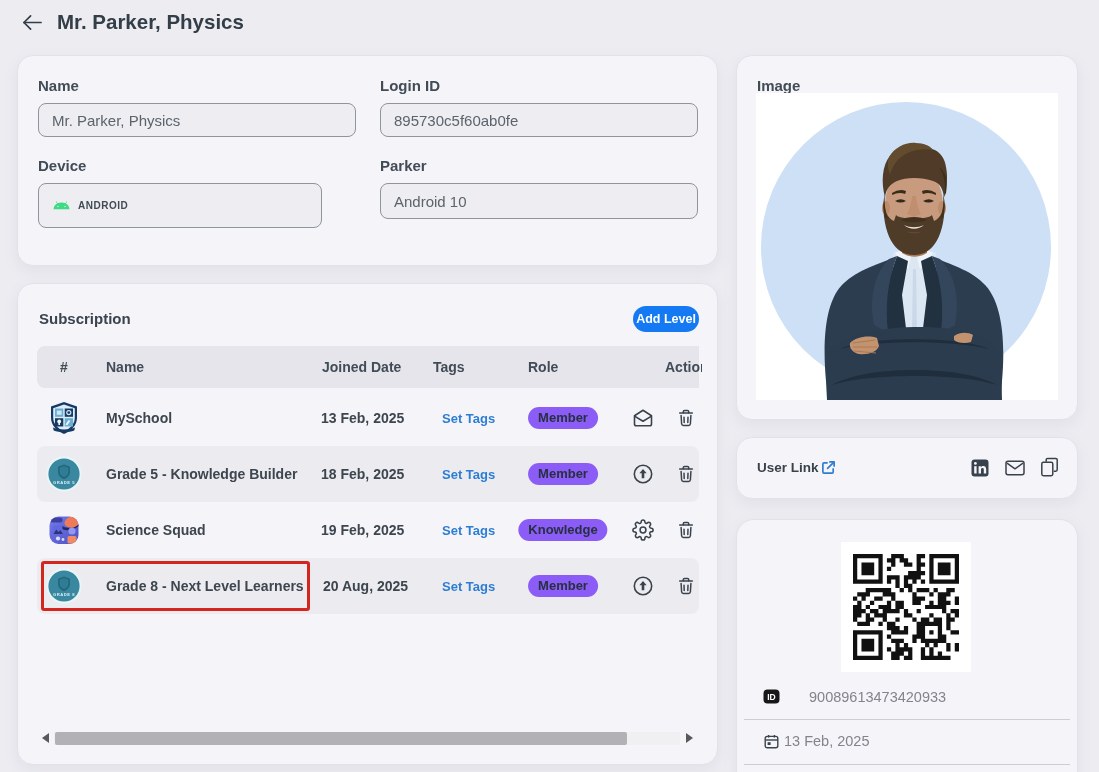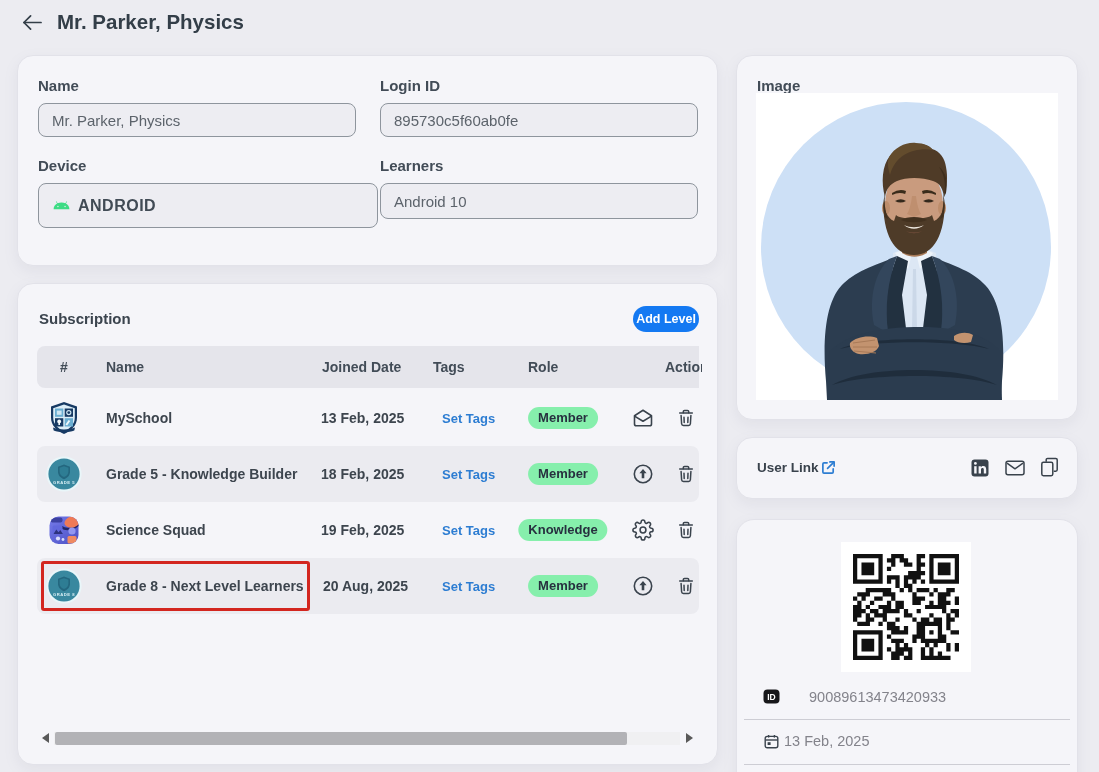--- a/index.html
+++ b/index.html
@@ -5,21 +5,21 @@
 * { margin:0; padding:0; box-sizing:border-box; }
 html,body { width:1099px; height:772px; overflow:hidden; }
 body { font-family:"Liberation Sans", sans-serif; background:#ececf1; position:relative; }
 .card { position:absolute; background:#f5f5f9; border:1px solid #e2e2e9; border-radius:16px; box-shadow:0 5px 14px rgba(130,130,155,0.10); }
 .lbl { position:absolute; font-size:15px; font-weight:700; color:#424c57; }
 .inp { position:absolute; background:#ededf2; border:1px solid #8e959d; border-radius:8px; font-size:15px; color:#5c636b; display:flex; align-items:center; padding-left:13px; }
 .hdrcell { position:absolute; top:0; height:42px; line-height:42px; font-size:14px; font-weight:700; color:#424c57; }
 .rname { position:absolute; font-size:14px; font-weight:700; color:#3d454e; top:50%; transform:translateY(-50%); white-space:nowrap; }
 .rdate { position:absolute; font-size:14px; font-weight:700; color:#3d454e; top:50%; transform:translateY(-50%); white-space:nowrap; }
 .stag { position:absolute; left:405px; font-size:13px; font-weight:700; color:#2d7dd2; top:50%; transform:translateY(-50%); }
-.pill { position:absolute; top:50%; transform:translate(-50%,-50%); background:#86efac; color:#27303f; font-size:13px; font-weight:700; border-radius:12px; padding:3px 10px 4px; white-space:nowrap; }
+.pill { position:absolute; top:50%; transform:translate(-50%,-50%); background:#8b5cf6; color:#27303f; font-size:13px; font-weight:700; border-radius:12px; padding:3px 10px 4px; white-space:nowrap; }
 .aicon { position:absolute; top:50%; transform:translate(-50%,-50%); }
 .row { position:absolute; left:19px; width:662px; height:56px; }
 .row.alt { background:#ebebf0; border-radius:8px; }
 .divider { position:absolute; left:8px; width:326px; height:1px; background:#cdcdd4; }
 .gtxt { position:absolute; font-size:14.5px; color:#83838b; white-space:nowrap; }
 </style>
 </head>
 <body>
 
 <svg style="position:absolute;left:21px;top:13px" width="23" height="19" viewBox="0 0 24 20" fill="none" stroke="#333e48" stroke-width="1.8" stroke-linecap="round" stroke-linejoin="round">
@@ -27,26 +27,26 @@
     <polyline points="10,3 3,10 10,17"></polyline>
   </svg>
 <div style="position:absolute;left:57px;top:10px;font-size:20.5px;font-weight:700;color:#333e48;letter-spacing:0px">Mr. Parker, Physics</div>
 
 <div class="card" style="left:17px;top:55px;width:701px;height:211px"></div>
 <div class="lbl" style="left:38px;top:77px">Name</div>
 <div class="inp" style="left:38px;top:103px;width:318px;height:34px">Mr. Parker, Physics</div>
 <div class="lbl" style="left:380px;top:77px">Login ID</div>
 <div class="inp" style="left:380px;top:103px;width:318px;height:34px">895730c5f60ab0fe</div>
 <div class="lbl" style="left:38px;top:157px">Device</div>
-<div class="inp" style="left:38px;top:183px;width:340px;height:45px;font-size:16px;font-weight:700;color:#414b55;letter-spacing:0.5px">
+<div class="inp" style="left:38px;top:183px;width:284px;height:45px;font-size:10px;font-weight:700;color:#414b55;letter-spacing:0.5px">
   <svg width="19" height="13" viewBox="0 0 24 14" style="margin-right:7px">
       <path fill="#3ddc84" d="M17.5 4.6 19 2.2c.1-.2 0-.4-.1-.5-.2-.1-.4 0-.5.1l-1.5 2.4C15.6 3.6 13.9 3.2 12 3.2s-3.6.4-4.9 1L5.6 1.8c-.1-.2-.3-.2-.5-.1-.2.1-.2.3-.1.5l1.5 2.4C3.8 6 2.1 8.6 2 11.6h20c-.1-3-1.8-5.6-4.5-7zM7.5 9.2c-.5 0-.9-.4-.9-.9s.4-.9.9-.9.9.4.9.9-.4.9-.9.9zm9 0c-.5 0-.9-.4-.9-.9s.4-.9.9-.9.9.4.9.9-.4.9-.9.9z"></path>
     </svg>
   ANDROID</div>
-<div class="lbl" style="left:380px;top:157px">Learners</div>
+<div class="lbl" style="left:380px;top:157px">Parker</div>
 <div class="inp" style="left:380px;top:183px;width:318px;height:36px">Android 10</div>
 
 <div class="card" style="left:17px;top:283px;width:701px;height:482px;overflow:hidden">
   <div style="position:absolute;left:21px;top:26px;font-size:15px;font-weight:700;color:#3b444e">Subscription</div>
   <div style="position:absolute;left:615px;top:22px;width:66px;height:26px;background:#1479f2;border-radius:14px;color:#fff;font-size:12.5px;font-weight:700;display:flex;align-items:center;justify-content:center">Add Level</div>
 
   <div style="position:absolute;left:19px;top:62px;width:662px;height:42px;background:#e5e5eb;border-radius:8px 0 0 8px"></div>
   <div class="hdrcell" style="left:42px;top:62px">#</div>
   <div class="hdrcell" style="left:88px;top:62px">Name</div>
   <div class="hdrcell" style="left:304px;top:62px">Joined Date</div>

